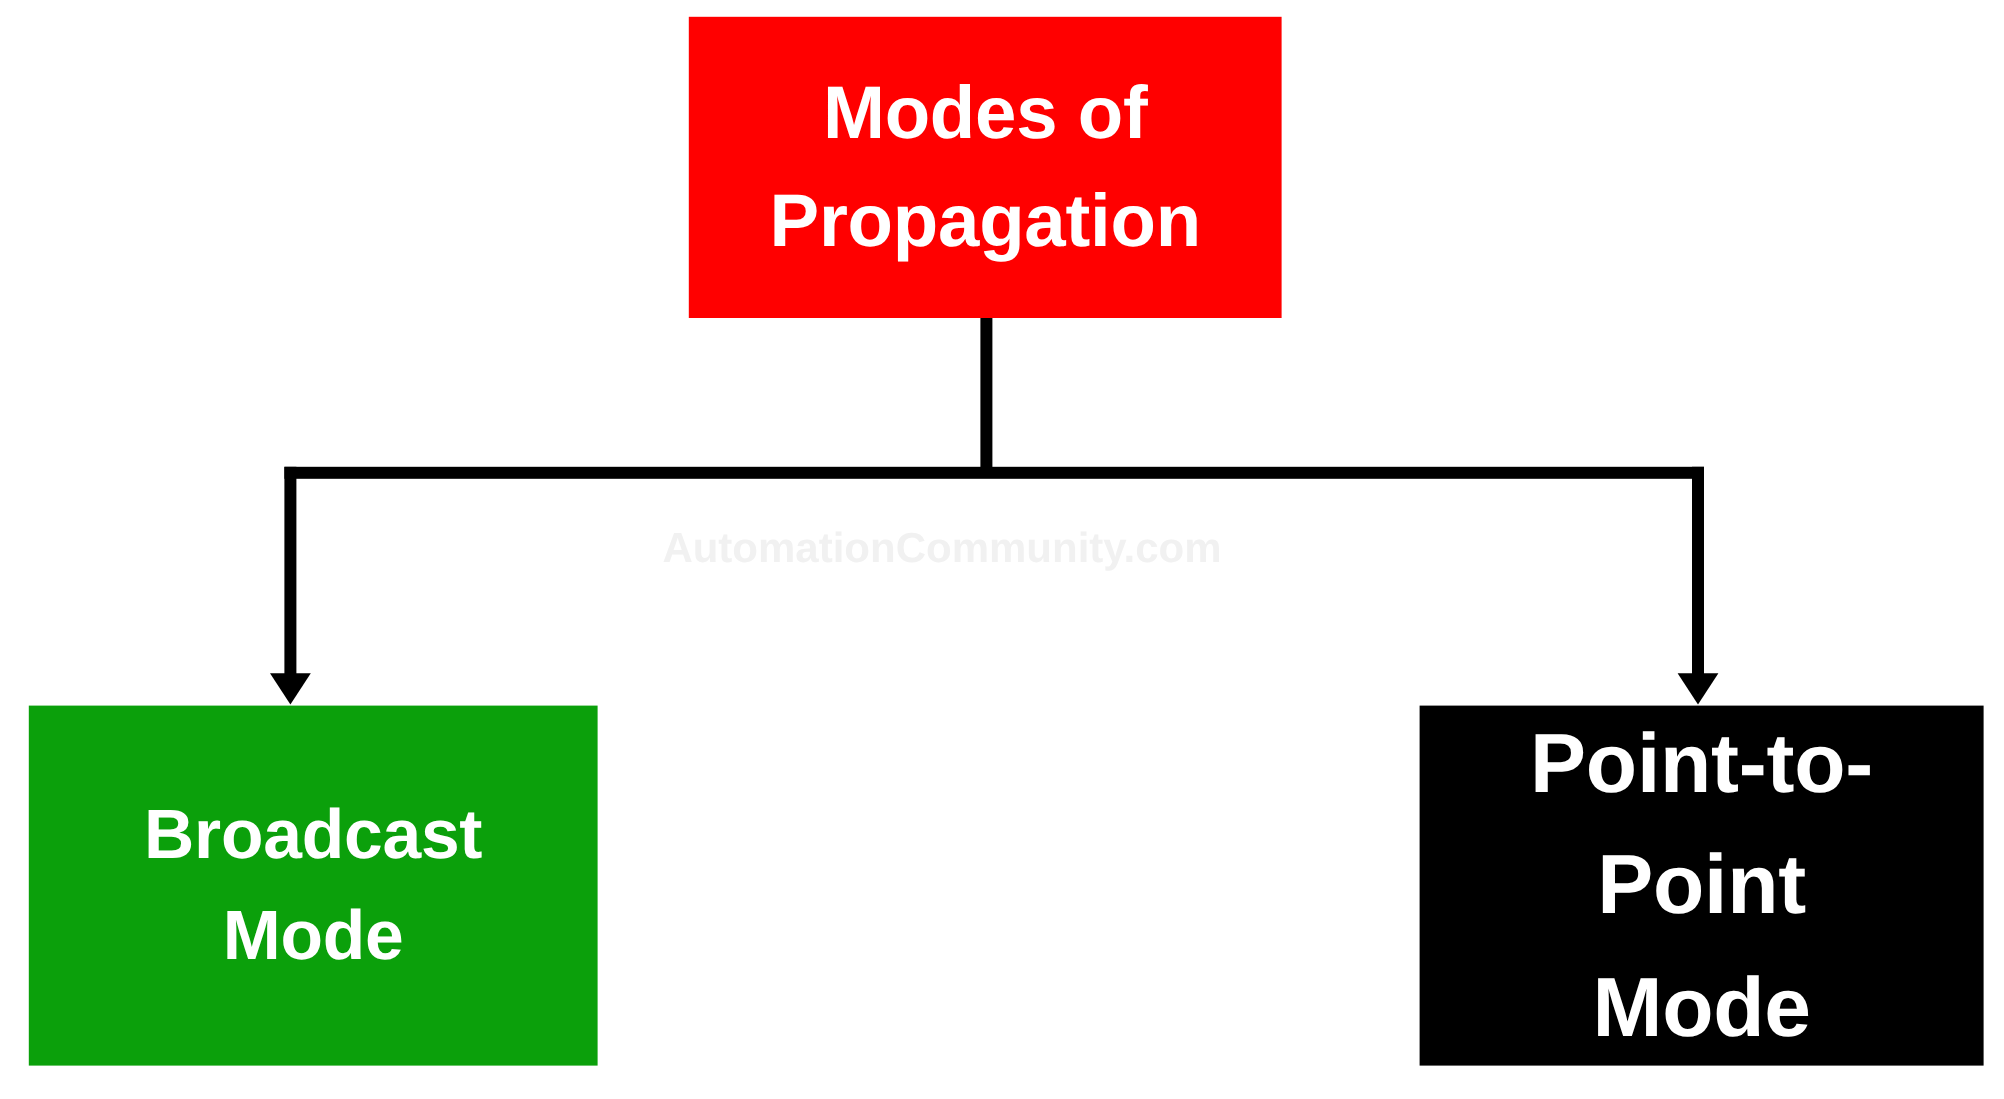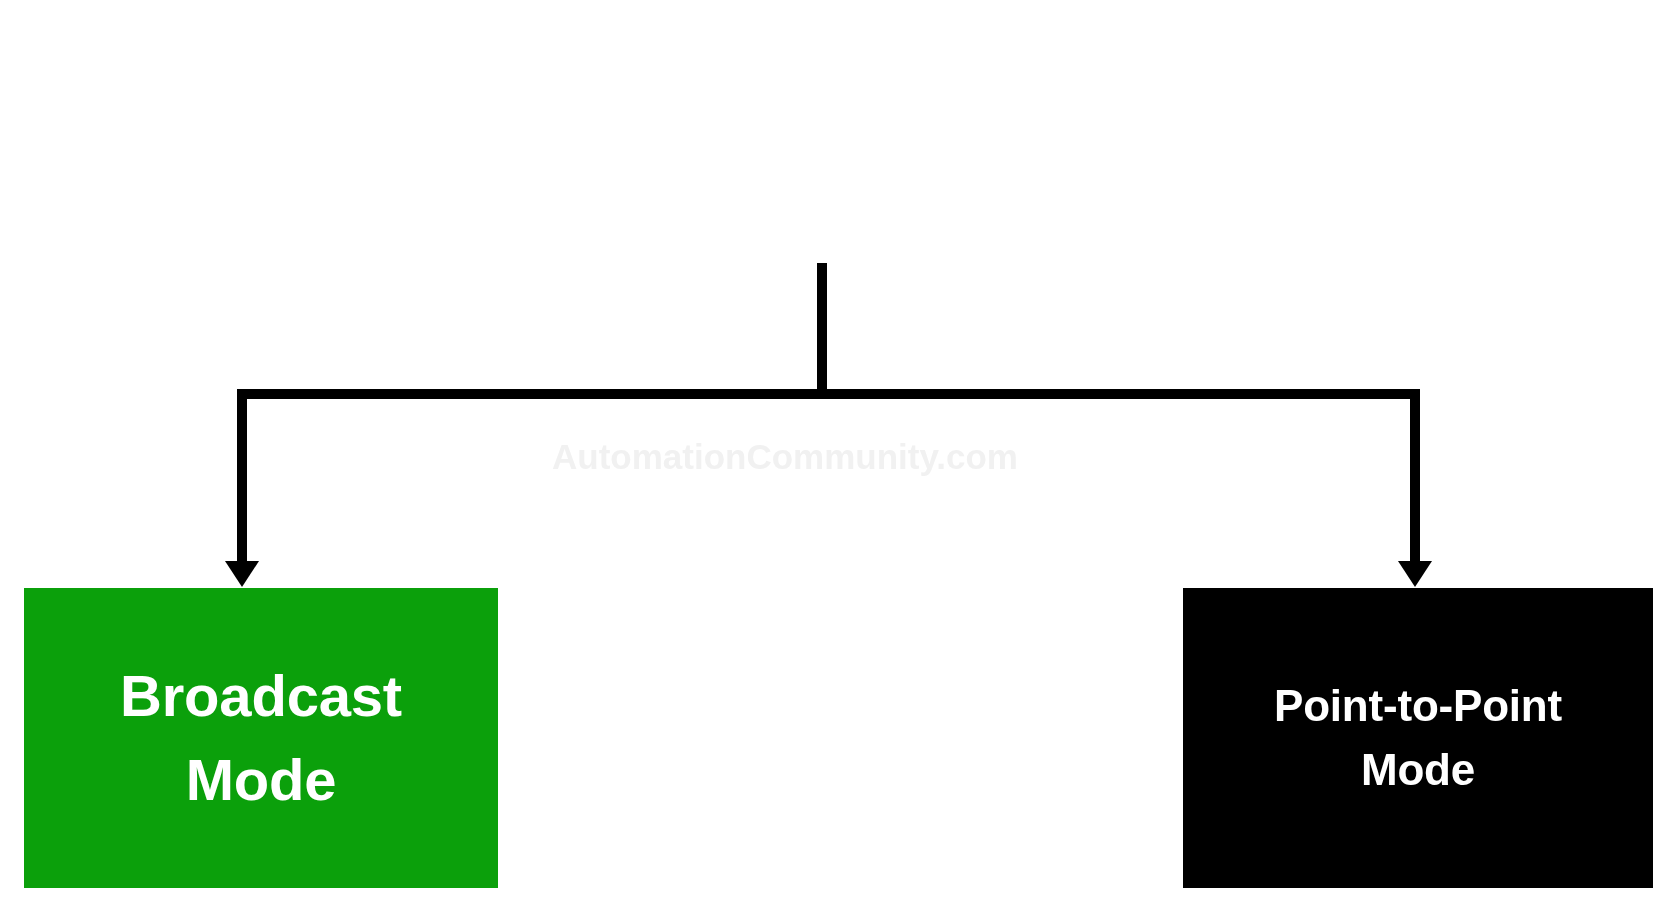--- a/index.html
+++ b/index.html
@@ -62,21 +62,21 @@
     background: #0ba00b;
     font-size: 58px;
   }
 
   #node-point-to-point {
     left: 1183px;
     top: 588px;
     width: 470px;
     height: 300px;
     background: #000000;
-    font-size: 44px;
+    font-size: 70px;
   }
 
   .node-label {
     display: block;
     width: 100%;
     white-space: pre-line;
   }
 
   
   #watermark {
@@ -107,20 +107,24 @@
 
     <rect x="237" y="389" width="1183" height="10" fill="#000000"></rect>
 
     <rect x="237" y="389" width="10" height="175" fill="#000000"></rect>
     <polygon points="225,561 259,561 242,587" fill="#000000"></polygon>
 
     <rect x="1410" y="389" width="10" height="175" fill="#000000"></rect>
     <polygon points="1398,561 1432,561 1415,587" fill="#000000"></polygon>
   </svg>
 
+  <div class="node" id="node-root">
+    <span class="node-label">Modes of
+Propagation</span>
+  </div>
 
   <div class="node" id="node-broadcast">
     <span class="node-label">Broadcast
 Mode</span>
   </div>
 
   <div class="node" id="node-point-to-point">
     <span class="node-label">Point-to-Point
 Mode</span>
   </div>

